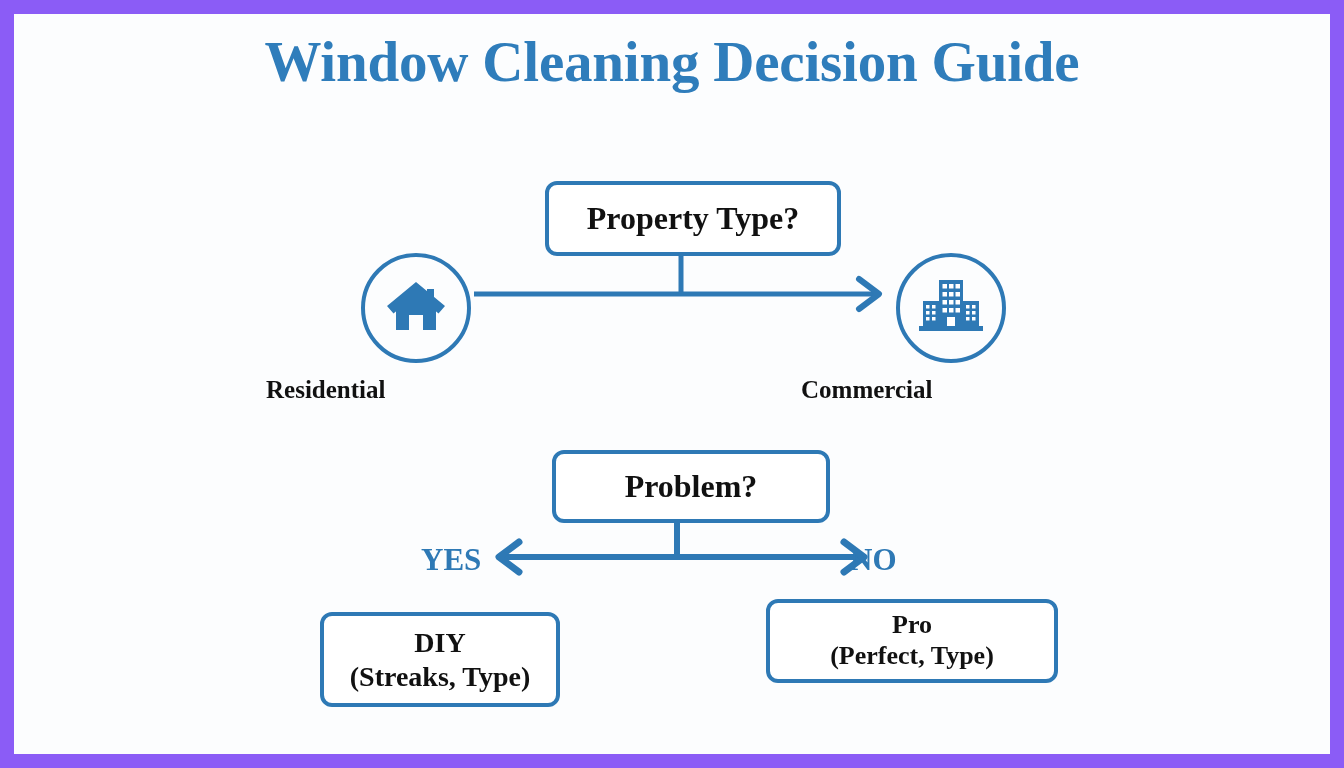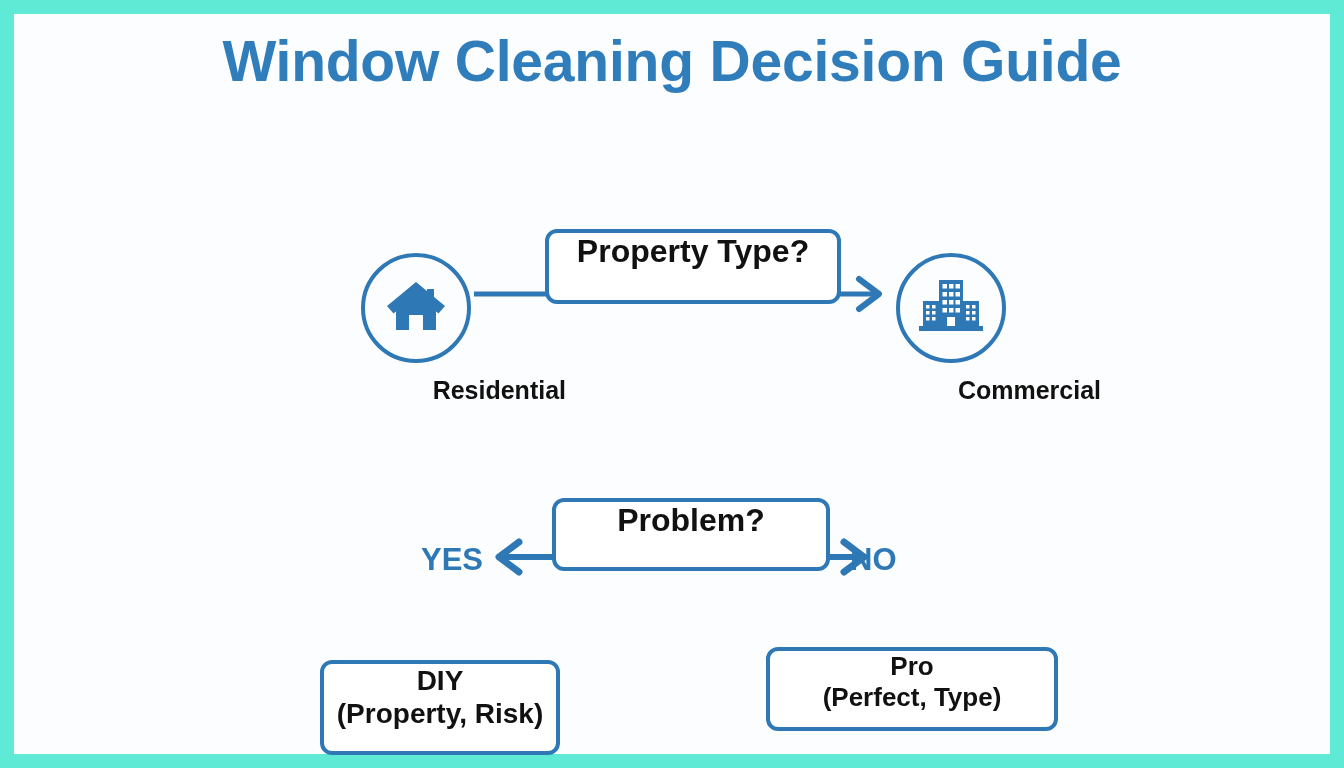--- a/index.html
+++ b/index.html
@@ -5,24 +5,24 @@
 <style>
   html, body {
     margin: 0;
     padding: 0;
     background: #ffffff;
   }
   #canvas {
     position: relative;
     width: 1344px;
     height: 768px;
-    background: #5eead4;
+    background: #8b5cf6;
     box-sizing: border-box;
     overflow: hidden;
-    font-family: Liberation Sans, sans-serif;
+    font-family: Liberation Serif, serif;
   }
   #inner {
     position: absolute;
     left: 14px;
     top: 14px;
     width: 1316px;
     height: 740px;
     background: #FCFDFE;
     box-sizing: border-box;
   }
@@ -43,25 +43,25 @@
   }
 
   
   .node-box {
     position: absolute;
     background: #FFFFFF;
     border: 4px solid #2E79B5;
     border-radius: 12px;
     box-sizing: border-box;
     display: flex;
+    align-items: center;
     justify-content: center;
     text-align: center;
     color: #111111;
     font-weight: bold;
-    margin-top: 48px;
   }
   .node-box .lines {
     line-height: 1.18;
   }
 
   #box-property {
     left: 531px;
     top: 167px;
     width: 296px;
     height: 75px;
@@ -102,21 +102,21 @@
     display: flex;
     align-items: center;
     justify-content: center;
   }
   #circle-residential { left: 347px; top: 239px; }
   #circle-commercial  { left: 882px; top: 239px; }
 
   .icon-caption {
     position: absolute;
     width: 300px;
-    text-align: right;
+    text-align: left;
     font-size: 25px;
     font-weight: bold;
     color: #111111;
   }
   #caption-residential { left: 252px; top: 362px; }
   #caption-commercial  { left: 787px; top: 362px; }
 
   
   #connectors {
     position: absolute;
@@ -231,21 +231,21 @@
     <div class="node-box" id="box-problem">
       <span>Problem?</span>
     </div>
 
     <div class="branch-label" id="label-yes">YES</div>
     <div class="branch-label" id="label-no">NO</div>
 
     <div class="node-box" id="box-diy">
       <span class="lines">
         <span>DIY</span><br>
-        <span>(Property, Risk)</span>
+        <span>(Streaks, Type)</span>
       </span>
     </div>
 
     <div class="node-box" id="box-pro">
       <span class="lines">
         <span>Pro</span><br>
         <span>(Perfect, Type)</span>
       </span>
     </div>
 

